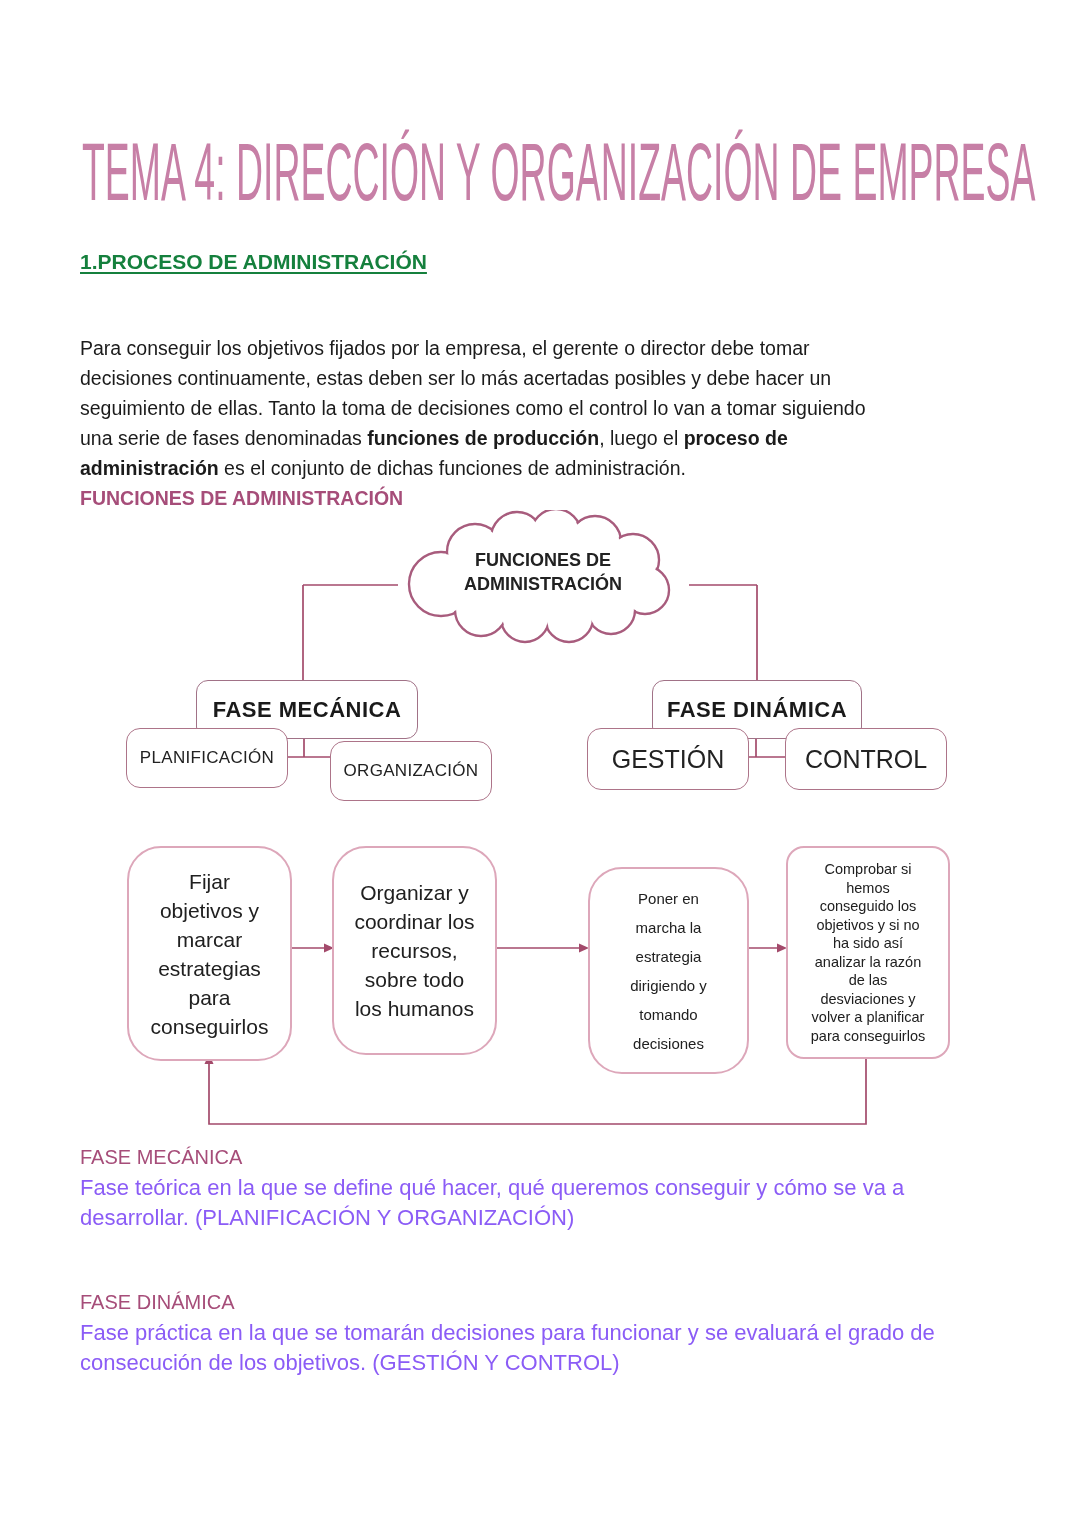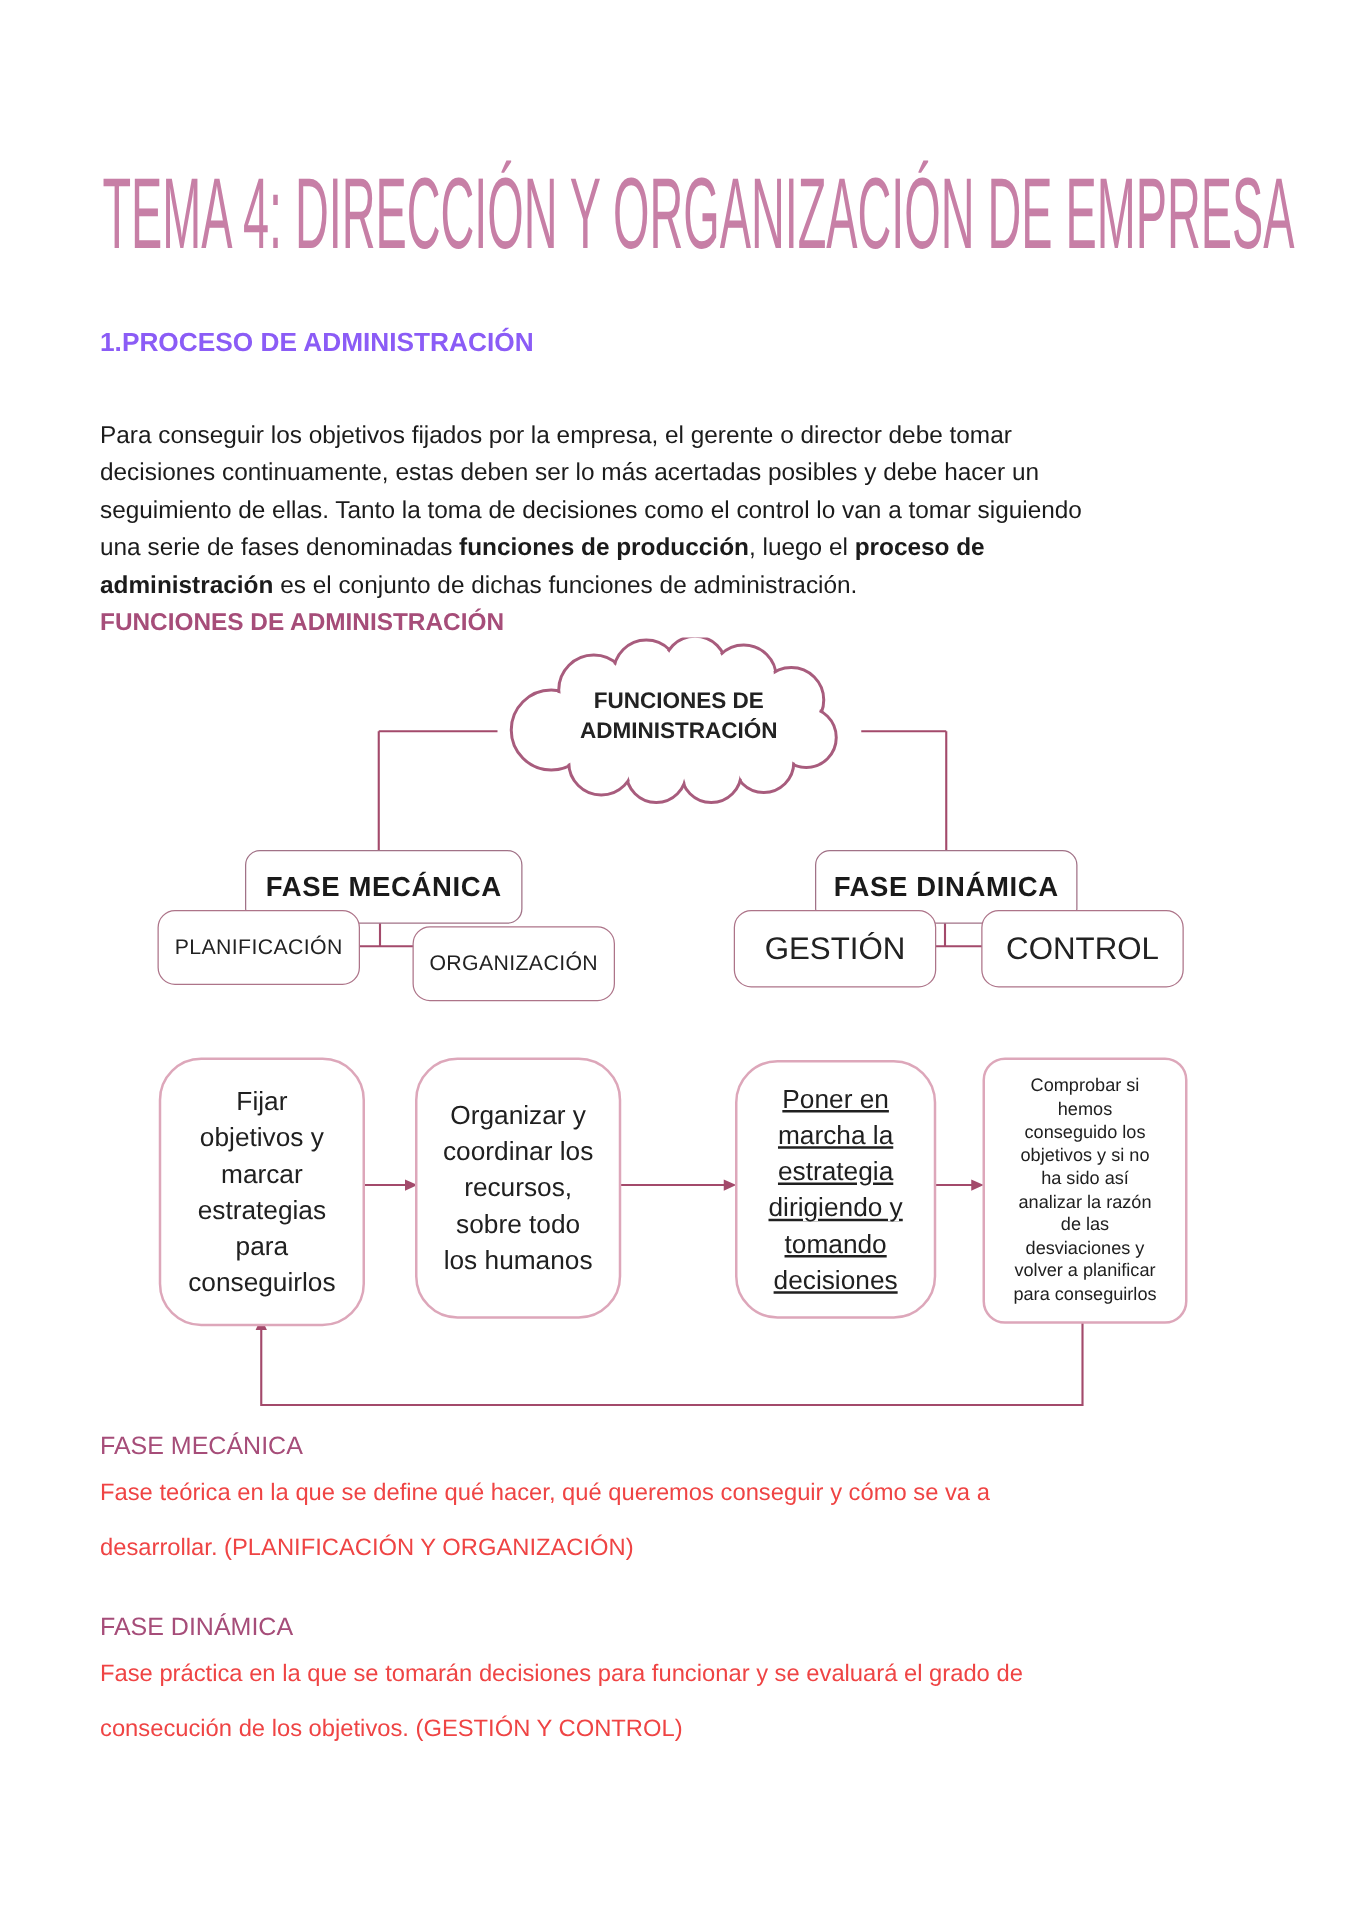--- a/index.html
+++ b/index.html
@@ -9,36 +9,36 @@
   }
   
   .title{position:absolute;top:128px;left:82px;margin:0;font-weight:400;}
   .title-inner{
     display:block;white-space:nowrap;font-size:72px;line-height:78px;
     color:#c77fa6;font-weight:400;letter-spacing:0px;
     transform:scale(0.52,1.12);transform-origin:0 0;
   }
   
   .h-black{
-    position:absolute;left:80px;top:263px;margin:0;font-size:21px;font-weight:700;
-    color:#8b5cf6;text-underline-offset:3px;
+    position:absolute;left:80px;top:250px;margin:0;font-size:21px;font-weight:700;
+    color:#15803d;text-decoration:underline;text-underline-offset:3px;
   }
   .h-pink-bold{
     position:absolute;left:80px;top:487px;margin:0;font-size:19.5px;font-weight:700;color:#a64d79;
   }
   .h-pink{position:absolute;left:80px;margin:0;font-size:20px;font-weight:400;color:#a64d79;}
   .h-fm{top:1146px;}
   .h-fd{top:1291px;}
   
   .para{position:absolute;left:80px;top:321px;font-size:19.5px;line-height:30px;color:#1b1b1b;margin-top:12px;}
   .pline{white-space:nowrap;}
   .b{font-weight:700;}
   .bodytext{
-    position:absolute;left:80px;width:880px;font-size:19px;line-height:44px;
-    color:#ef4444;white-space:pre-line;
+    position:absolute;left:80px;width:880px;font-size:22px;line-height:30px;
+    color:#8b5cf6;white-space:pre-line;
   }
   .bt-fm{top:1173px;}
   .bt-fd{top:1318px;}
   
   .diagram{position:absolute;left:0;top:0;width:1080px;height:1186px;pointer-events:none;}
   .connectors{position:absolute;left:0;top:500px;width:1080px;height:660px;}
   .cloud-svg{position:absolute;left:393px;top:510px;width:300px;height:142px;}
   .cloud-text{
     position:absolute;left:413px;top:548px;width:260px;text-align:center;
     font-size:18px;line-height:24px;font-weight:700;color:#222;white-space:pre-line;
@@ -58,21 +58,21 @@
   .lb-1{left:330px;width:160px;height:58px;font-size:17px;letter-spacing:0.3px;margin-top:13px;}
   .lb-2{left:587px;width:160px;height:60px;font-size:25px;}
   .lb-3{left:785px;width:160px;height:60px;font-size:25px;}
   .desc-box{
     position:absolute;background:#fff;border:2px solid #dda7ba;border-radius:34px;
     display:flex;align-items:center;justify-content:center;text-align:center;
     color:#202020;white-space:pre-line;
   }
   .db-0{left:127px;top:846px;width:161px;height:211px;font-size:21px;line-height:29px;}
   .db-1{left:332px;top:846px;width:161px;height:205px;font-size:21px;line-height:29px;}
-  .db-2{left:588px;top:848px;width:157px;height:203px;font-size:21px;line-height:29px;text-decoration:underline;}
+  .db-2{left:588px;top:867px;width:157px;height:203px;font-size:15px;line-height:29px;}
   .db-3{left:786px;top:846px;width:160px;height:209px;font-size:14.5px;line-height:18.5px;border-radius:18px;}
 </style>
 </head>
 <body>
 
 <div class="page">
 
   <h1 class="title">
       <span class="title-inner">TEMA 4: DIRECCIÓN Y ORGANIZACIÓN DE EMPRESA</span>
     </h1>

